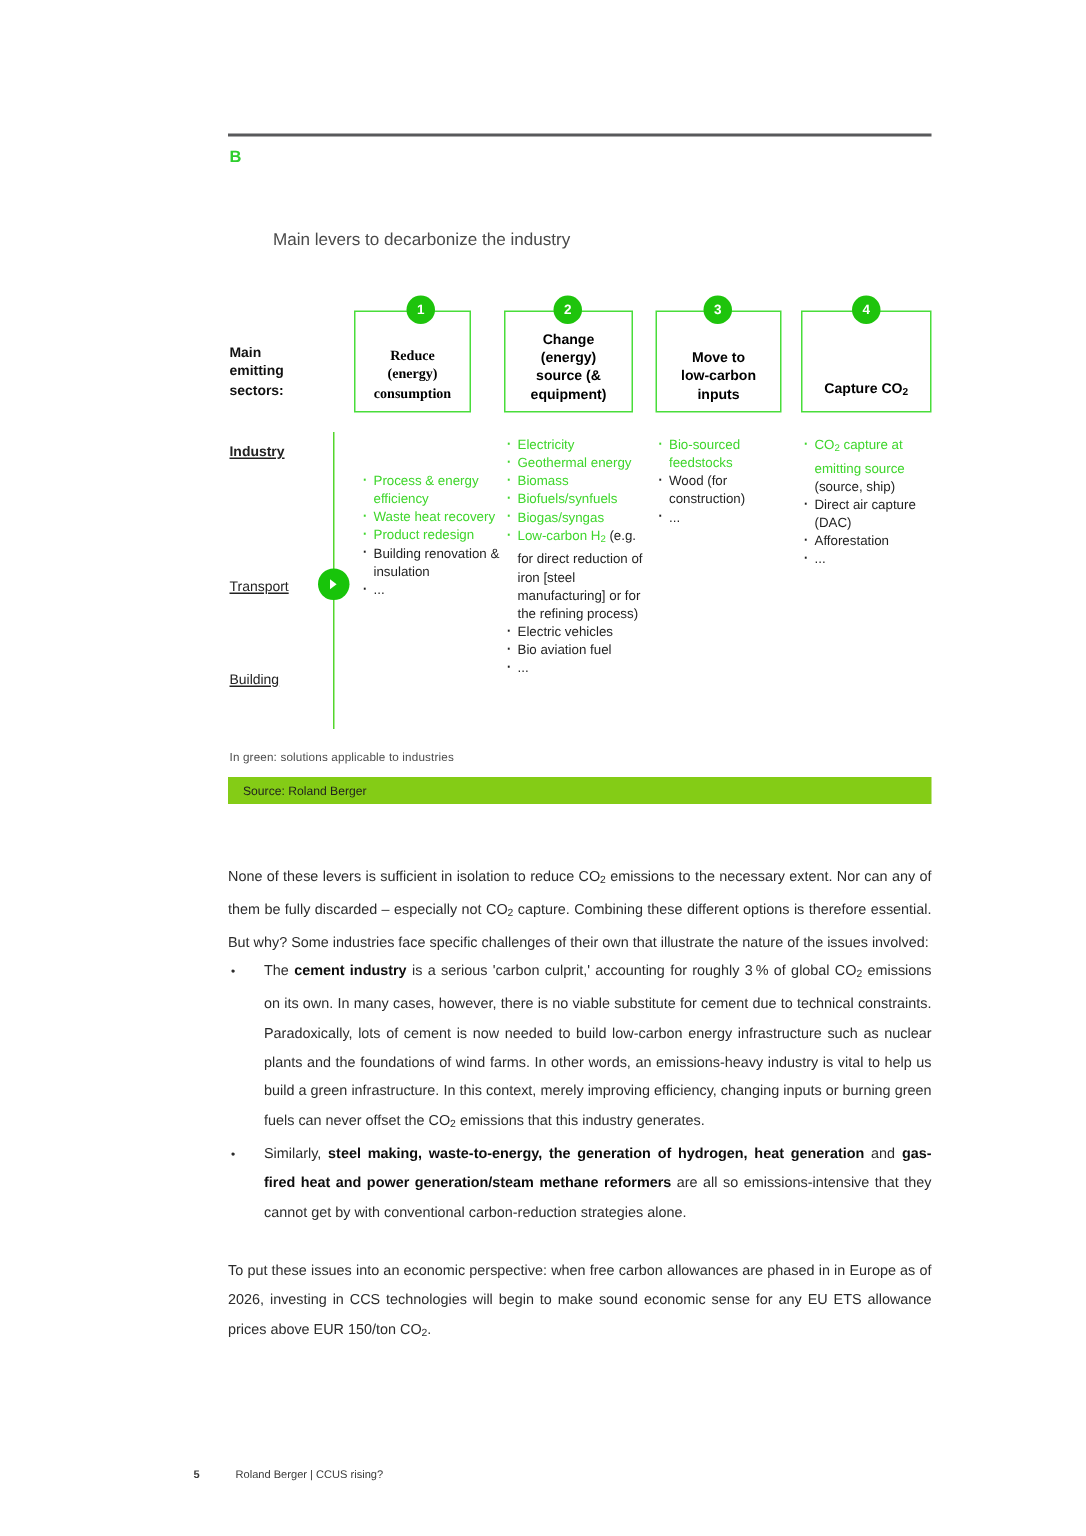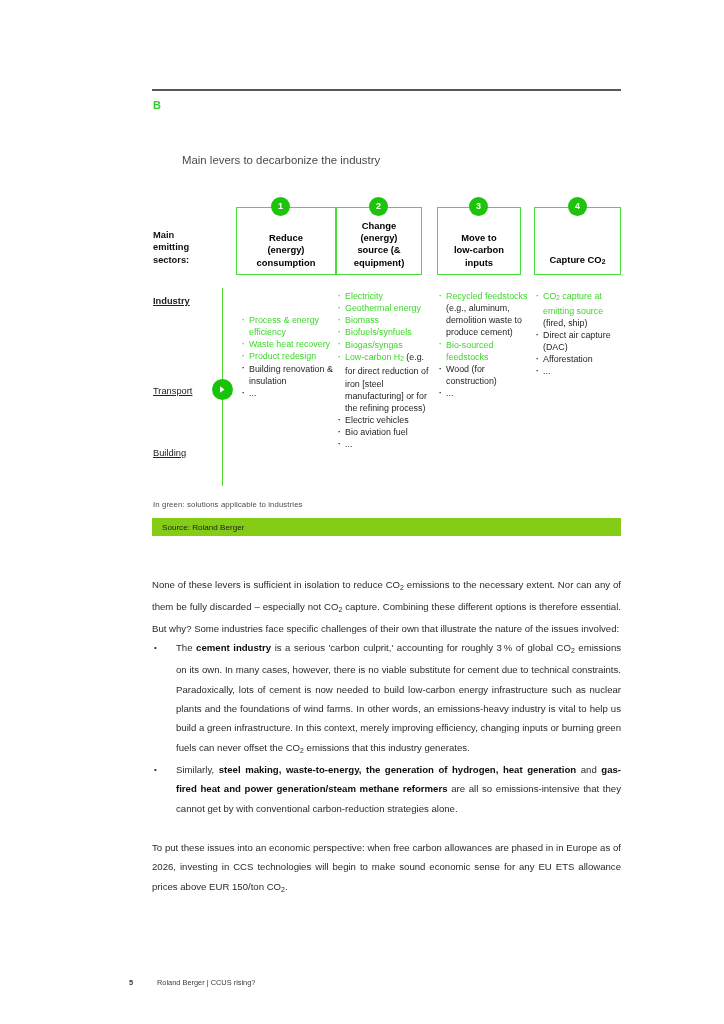--- a/index.html
+++ b/index.html
@@ -241,21 +241,21 @@
       </div>
 
     <div class="vline"></div>
     <div class="arrow-badge">
       <svg width="11" height="11" viewBox="0 0 11 11" aria-hidden="true">
         <path d="M3 2.2 L7.4 5.5 L3 8.8 Z" fill="#ffffff"></path>
       </svg>
     </div>
 
     <div id="lever-boxes">
-        <div class="lever-box" style="left: 236px; width: 100px;">
+        <div class="lever-box" style="left: 236px; width: 78px; font-family: Liberation Serif, serif;">
           <div class="lever-title">Reduce<br>(energy)<br>consumption</div>
         </div>
         <div class="lever-badge" style="left: 271px;">1</div>
         <div class="lever-box" style="left: 336px; width: 86px;">
           <div class="lever-title">Change<br>(energy)<br>source (&amp;<br>equipment)</div>
         </div>
         <div class="lever-badge" style="left: 369px;">2</div>
         <div class="lever-box" style="left: 437px; width: 84px;">
           <div class="lever-title">Move to<br>low-carbon<br>inputs</div>
         </div>
@@ -283,29 +283,28 @@
             <li class="green">Biofuels/synfuels</li>
             <li class="green">Biogas/syngas</li>
             <li class="green">Low-carbon H<sub>2</sub><span style="color:#1f1f1f"> (e.g. for direct reduction of iron [steel manufacturing] or for the refining process)</span></li>
             <li>Electric vehicles</li>
             <li>Bio aviation fuel</li>
             <li>...</li>
           </ul>
         </div>
         <div class="lever-col" style="left: 437px; width: 94px;">
           <ul>
-            <li class="green">Recycled feedstocks<span style="color:#1f1f1f"> (e.g., aluminum, demolition waste to produce cement)</span></li>
             <li class="green">Bio-sourced feedstocks</li>
             <li>Wood (for construction)</li>
             <li>...</li>
           </ul>
         </div>
         <div class="lever-col" style="left: 534px; width: 94px;">
           <ul>
-            <li class="green">CO<sub>2</sub> capture at emitting source<span style="color:#1f1f1f"> (fired, ship)</span></li>
+            <li class="green">CO<sub>2</sub> capture at emitting source<span style="color:#1f1f1f"> (source, ship)</span></li>
             <li>Direct air capture (DAC)</li>
             <li>Afforestation</li>
             <li>...</li>
           </ul>
         </div>
       </div>
 
     <div class="legend-note">In green: solutions applicable to industries</div>
     <div class="source-bar">
       <span>Source: Roland Berger</span>

